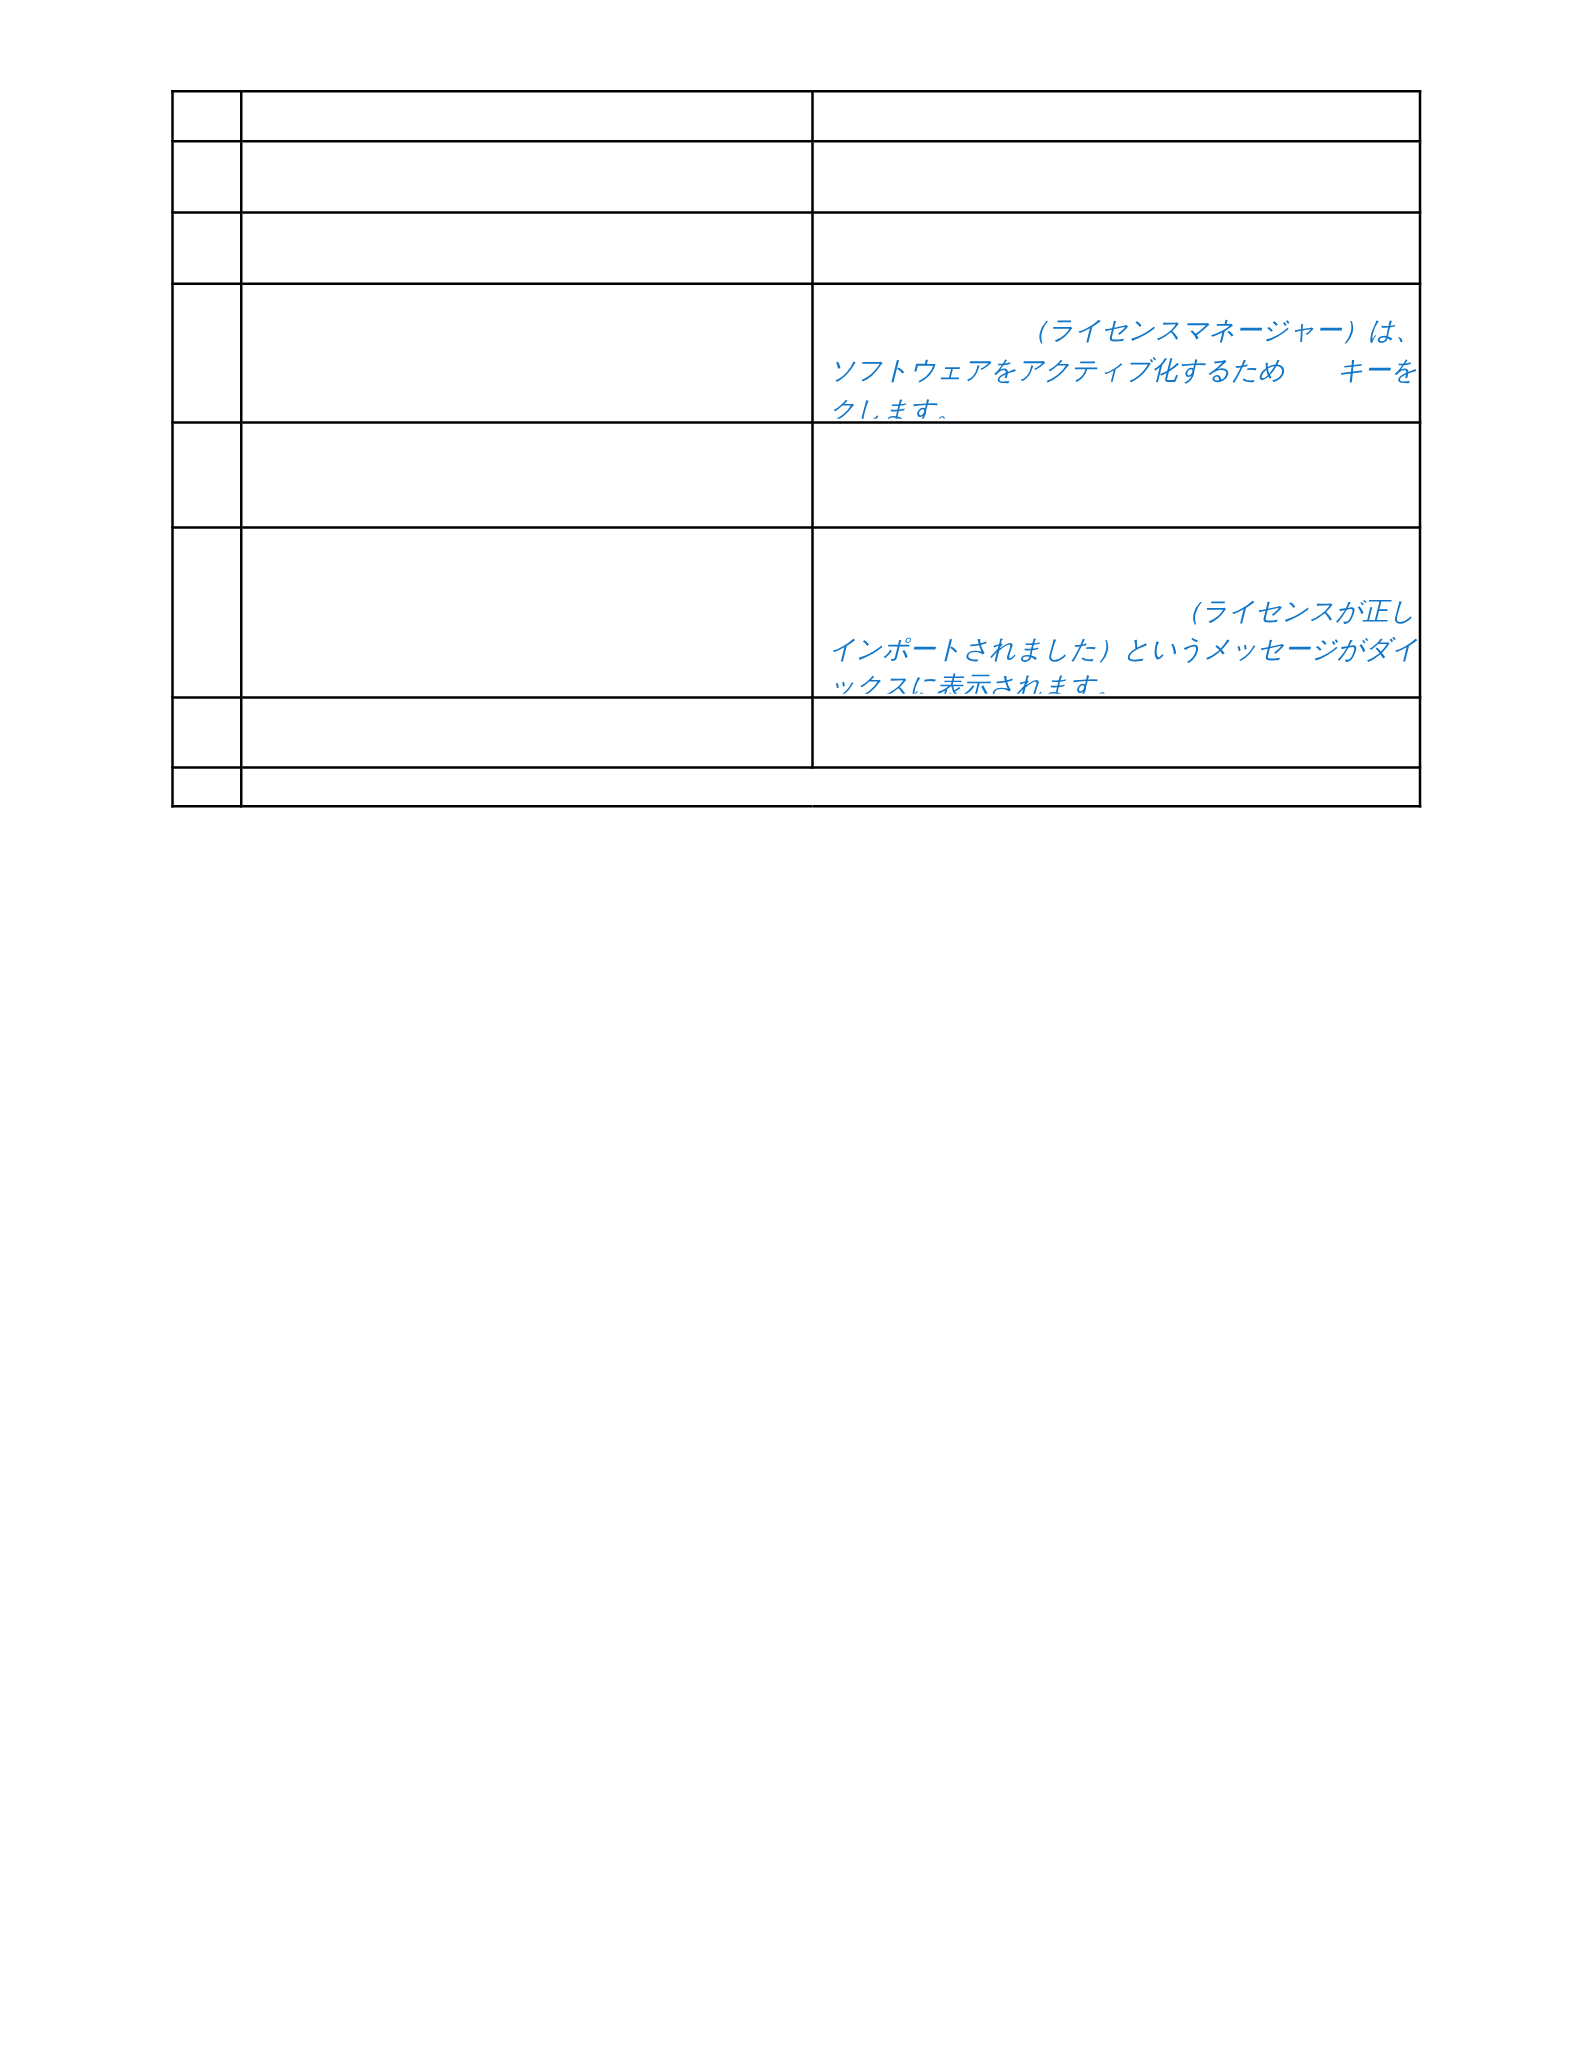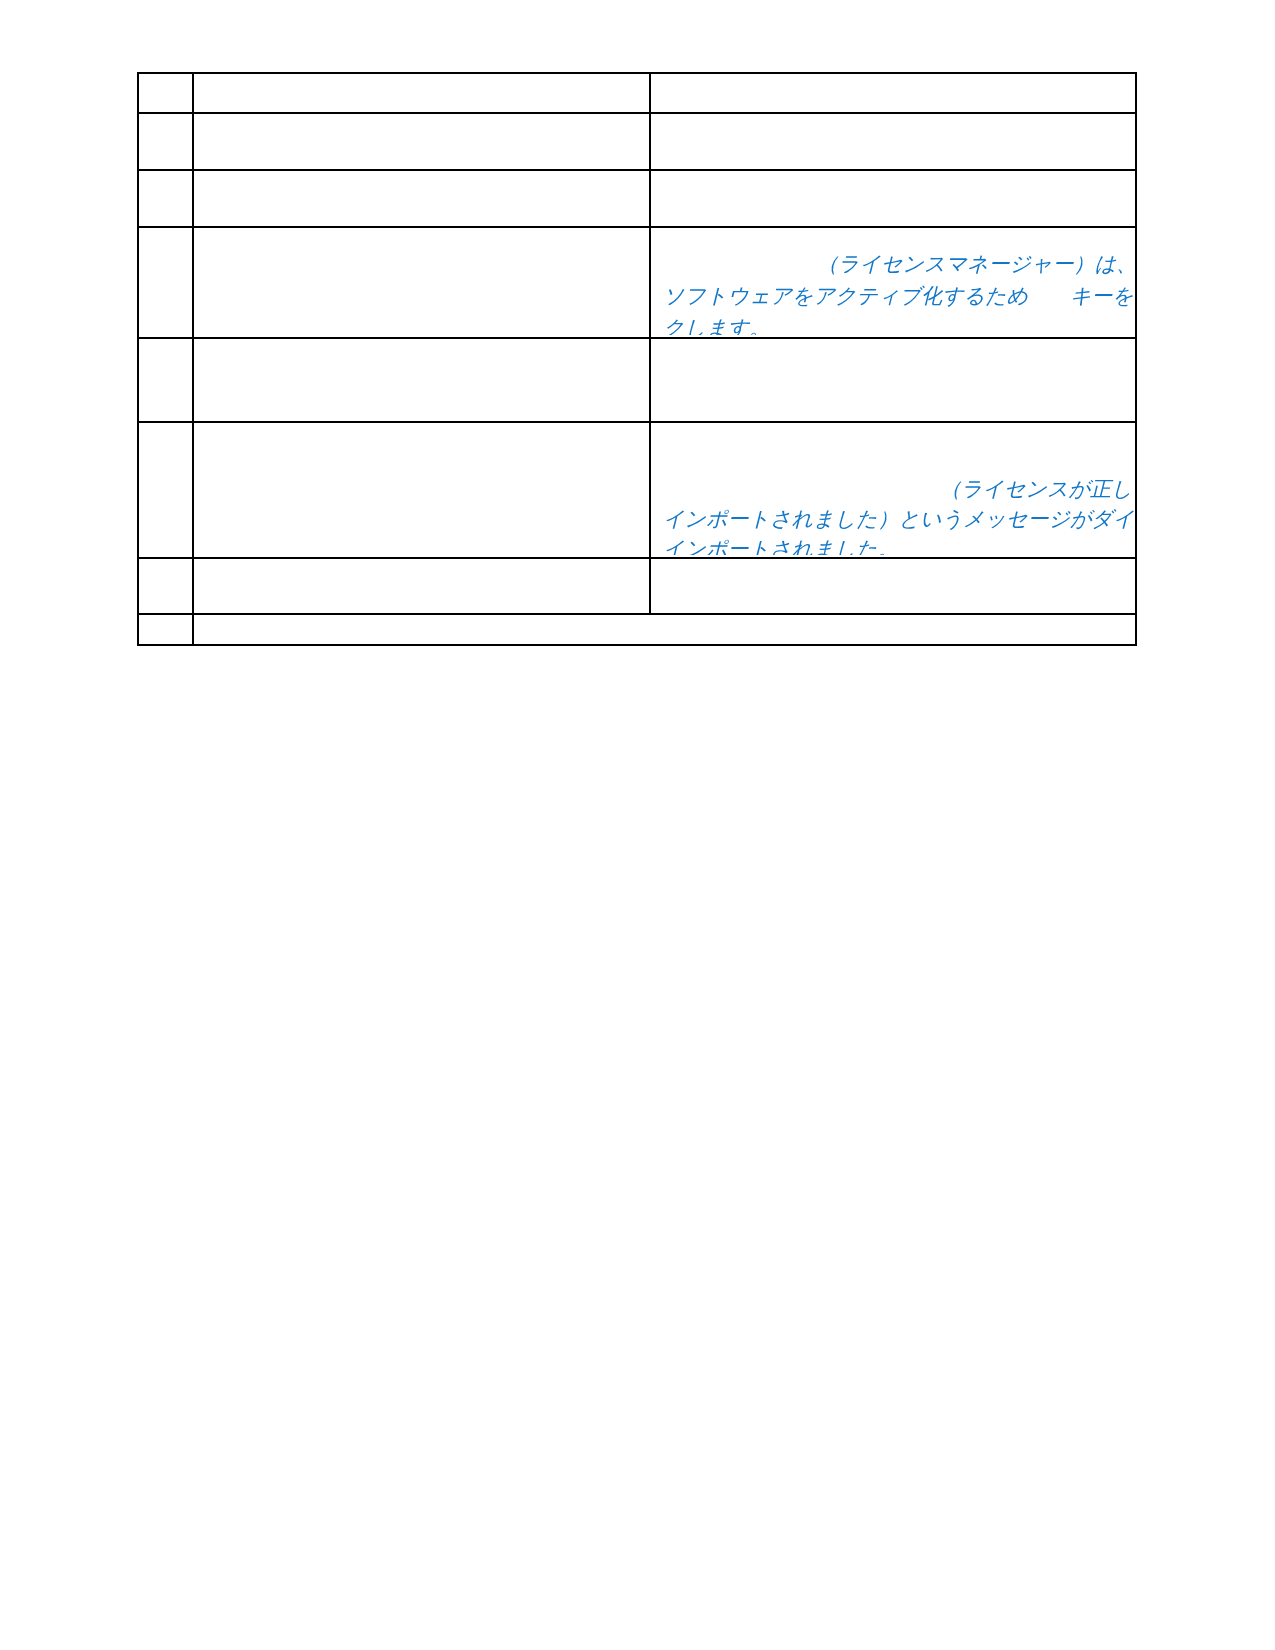--- a/index.html
+++ b/index.html
@@ -104,21 +104,21 @@
     <td></td>
     <td></td>
   </tr>
   <tr style="height:136px">
     <td></td>
     <td></td>
     <td>
       <div class="note-wrap block-b">
         <div class="nline"><span class="sp sp-indent-b"></span><span>（ライセンスが正しく</span></div>
         <div class="nline"><span>インポートされました）というメッセージがダイアログボ</span></div>
-        <div class="nline"><span>インポートされました。</span></div>
+        <div class="nline"><span>ックスに表示されます。</span></div>
       </div>
     </td>
   </tr>
   <tr style="height:56px">
     <td></td>
     <td></td>
     <td></td>
   </tr>
   <tr style="height:31px">
     <td></td>

